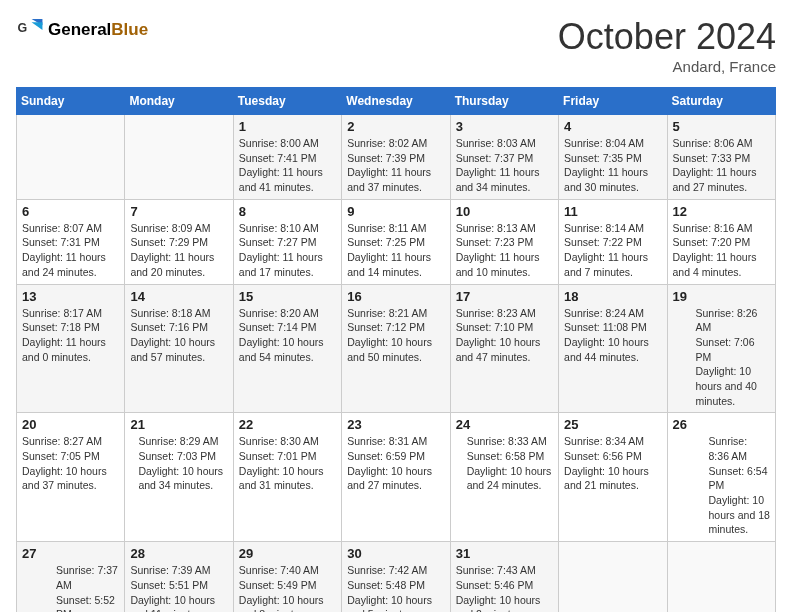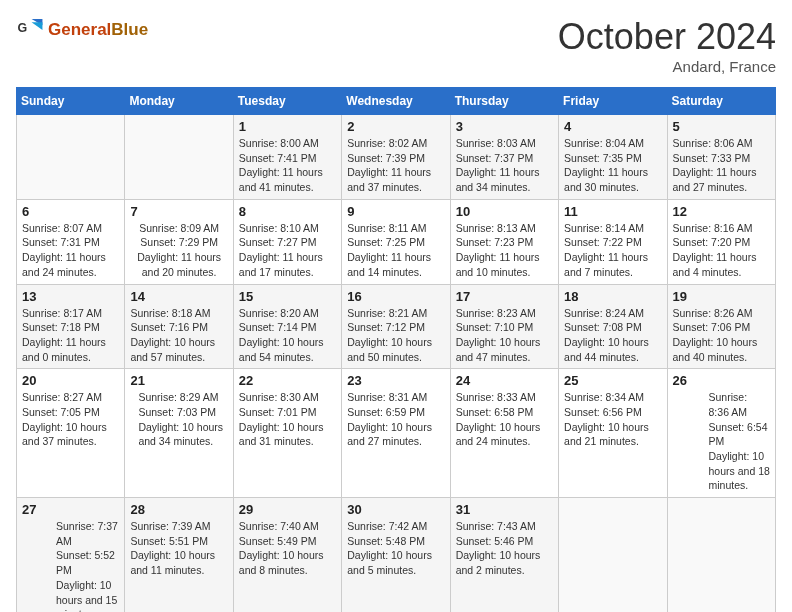--- a/index.html
+++ b/index.html
@@ -87,21 +87,21 @@
 
 <div class="header-area">
   <div class="logo">
     <svg class="logo-icon" viewBox="0 0 36 36">
       <text x="2" y="20" font-size="16" font-weight="bold" fill="#333">G</text>
       <polygon points="20,4 34,12 34,4" fill="#2a6fc9"></polygon>
       <polygon points="20,8 34,18 34,8" fill="#1a9cd8"></polygon>
     </svg>
     <div>
       <div style="line-height:1.1">
-        <span style="font-size:17px;font-weight:bold;color:#c2410c">General</span><span style="font-size:17px;font-weight:bold;color:#a16207">Blue</span>
+        <span style="font-size:17px;font-weight:bold;color:#000000">General</span><span style="font-size:17px;font-weight:bold;color:#a16207">Blue</span>
       </div>
     </div>
   </div>
   <div class="title-area">
     <div class="month-title">October 2024</div>
     <div class="location-title">Andard, France</div>
   </div>
 </div>
 
 <table class="calendar">
@@ -153,21 +153,21 @@
       </tr>
       <tr>
         <td>
           <span class="day-number">6</span>
           <div class="day-info" style="white-space: pre-line;">Sunrise: 8:07 AM
 Sunset: 7:31 PM
 Daylight: 11 hours and 24 minutes.</div>
         </td>
         <td>
           <span class="day-number">7</span>
-          <div class="day-info" style="white-space: pre-line; text-align: center;">Sunrise: 8:09 AM
+          <div class="day-info" style="white-space: pre-line;">Sunrise: 8:09 AM
 Sunset: 7:29 PM
 Daylight: 11 hours and 20 minutes.</div>
         </td>
         <td>
           <span class="day-number">8</span>
           <div class="day-info" style="white-space: pre-line;">Sunrise: 8:10 AM
 Sunset: 7:27 PM
 Daylight: 11 hours and 17 minutes.</div>
         </td>
         <td>
@@ -222,26 +222,26 @@
         </td>
         <td>
           <span class="day-number">17</span>
           <div class="day-info" style="white-space: pre-line;">Sunrise: 8:23 AM
 Sunset: 7:10 PM
 Daylight: 10 hours and 47 minutes.</div>
         </td>
         <td>
           <span class="day-number">18</span>
           <div class="day-info" style="white-space: pre-line;">Sunrise: 8:24 AM
-Sunset: 7:08 PM
+Sunset: 11:08 PM
 Daylight: 10 hours and 44 minutes.</div>
         </td>
         <td>
           <span class="day-number">19</span>
-          <div class="day-info" style="white-space: pre-line;">Sunrise: 8:26 AM
+          <div class="day-info" style="white-space: pre-line; margin-left: 23px;">Sunrise: 8:26 AM
 Sunset: 7:06 PM
 Daylight: 10 hours and 40 minutes.</div>
         </td>
       </tr>
       <tr>
         <td>
           <span class="day-number">20</span>
           <div class="day-info" style="white-space: pre-line;">Sunrise: 8:27 AM
 Sunset: 7:05 PM
 Daylight: 10 hours and 37 minutes.</div>
@@ -259,21 +259,21 @@
 Daylight: 10 hours and 31 minutes.</div>
         </td>
         <td>
           <span class="day-number">23</span>
           <div class="day-info" style="white-space: pre-line;">Sunrise: 8:31 AM
 Sunset: 6:59 PM
 Daylight: 10 hours and 27 minutes.</div>
         </td>
         <td>
           <span class="day-number">24</span>
-          <div class="day-info" style="white-space: pre-line;">Sunrise: 8:33 AM
+          <div class="day-info" style="white-space: pre-line; margin-left: 11px;">Sunrise: 8:33 AM
 Sunset: 6:58 PM
 Daylight: 10 hours and 24 minutes.</div>
         </td>
         <td>
           <span class="day-number">25</span>
           <div class="day-info" style="white-space: pre-line;">Sunrise: 8:34 AM
 Sunset: 6:56 PM
 Daylight: 10 hours and 21 minutes.</div>
         </td>
         <td>

